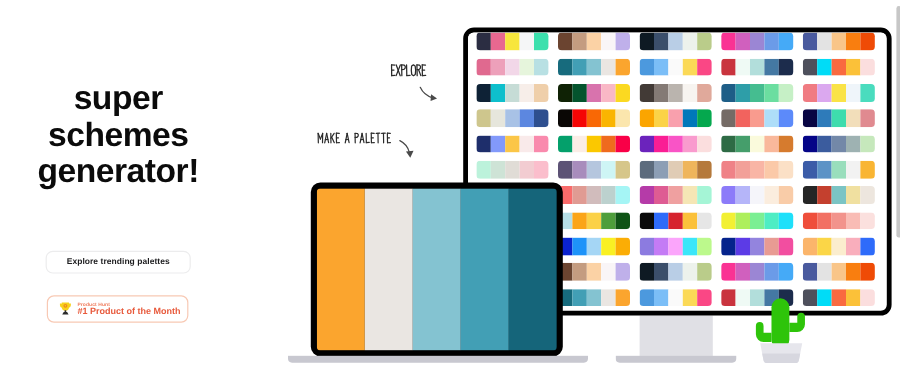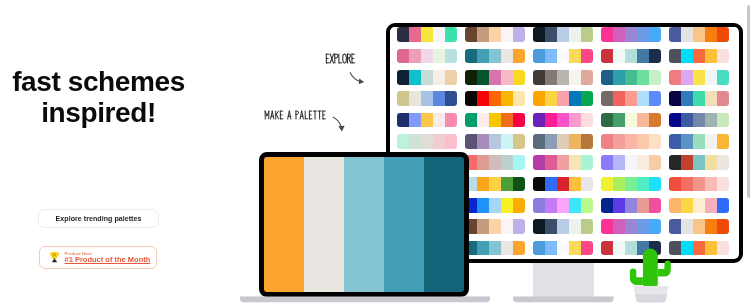--- a/index.html
+++ b/index.html
@@ -17,21 +17,21 @@
   .btn{position:absolute;box-sizing:border-box;display:flex;align-items:center;
        justify-content:center;font-weight:700;border-radius:6px;}
   .btn-primary{left:38px;top:181px;width:121px;height:21px;background:#0669fc;color:#fff;font-size:7.3px;letter-spacing:0.05px;}
   .btn-secondary{left:38px;top:208.5px;width:121px;height:19.5px;background:#fff;color:#1d1d1f;
                  font-size:7.05px;letter-spacing:0.05px;border:1px solid #ececed;}
 
   .ph-badge{position:absolute;left:39px;top:246px;width:118px;height:23px;box-sizing:border-box;
             display:flex;align-items:center;border:1px solid #f8c9b4;border-radius:6px;background:#fff;}
   .ph-text{display:flex;flex-direction:column;justify-content:center;margin-left:3.5px;white-space:nowrap;}
   .ph-small{font-size:4.1px;font-weight:700;color:#ef7a5a;letter-spacing:.1px;line-height:5px;}
-  .ph-main{font-size:7.5px;font-weight:700;color:#e8593b;line-height:8px;text-decoration:underline;}
+  .ph-main{font-size:7.5px;font-weight:700;color:#e8593b;line-height:8px;}
 
   
   .anno{position:absolute;}
 
   
   .monitor{position:absolute;left:385.8px;top:23.1px;width:356.8px;height:239.8px;
            box-sizing:border-box;border:4.3px solid #000;border-radius:9px;background:#fff;overflow:hidden;}
   .screen{position:absolute;left:0;top:0;width:348.2px;height:231.2px;overflow:hidden;background:#fff;}
   .pal{position:absolute;height:14.6px;border-radius:3.2px;overflow:hidden;display:flex;}
   .pal > i{display:block;height:100%;flex:1 1 auto;}
@@ -42,22 +42,22 @@
           box-sizing:border-box;border:5px solid #000;border-radius:8px;background:#000;overflow:hidden;display:flex;}
   .laptop > i{display:block;height:100%;flex:1 1 auto;}
 </style>
 </head>
 <body>
 
 <div class="page">
 
   <h1 class="hero-title">
     <br>
-    <span>fast schemes</span><br>
-    <span>inspired!</span>
+    <span>super schemes</span><br>
+    <span>generator!</span>
   </h1>
 
 
   <div class="btn btn-secondary">Explore trending palettes</div>
 
   <div class="ph-badge">
     <svg width="13" height="15" viewBox="0 0 32 34" style="margin-left:8px;flex:0 0 auto;">
       <path d="M8.5 3.5h15v9.5a7.5 7.5 0 0 1-15 0z" fill="#F7D11E"></path>
       <path d="M8.5 5.5H4.8v3.2A5.2 5.2 0 0 0 10 13.9V11.2z" fill="#F7D11E"></path>
       <path d="M23.5 5.5h3.7v3.2a5.2 5.2 0 0 1-5.2 5.2V11.2z" fill="#F7D11E"></path>

